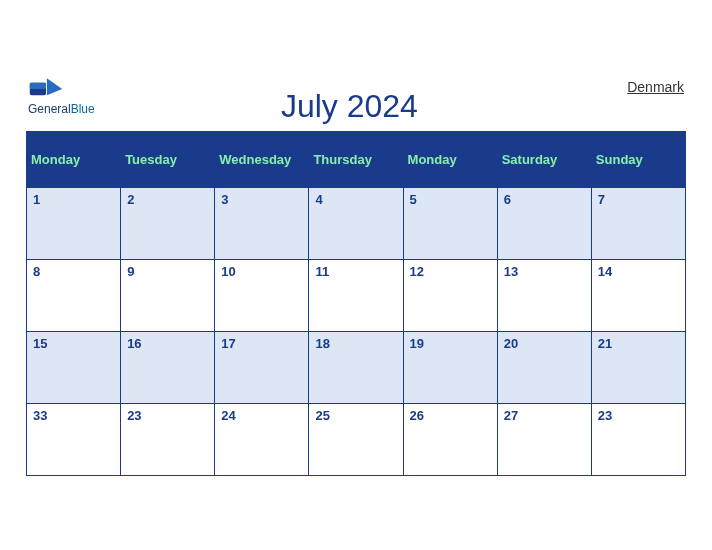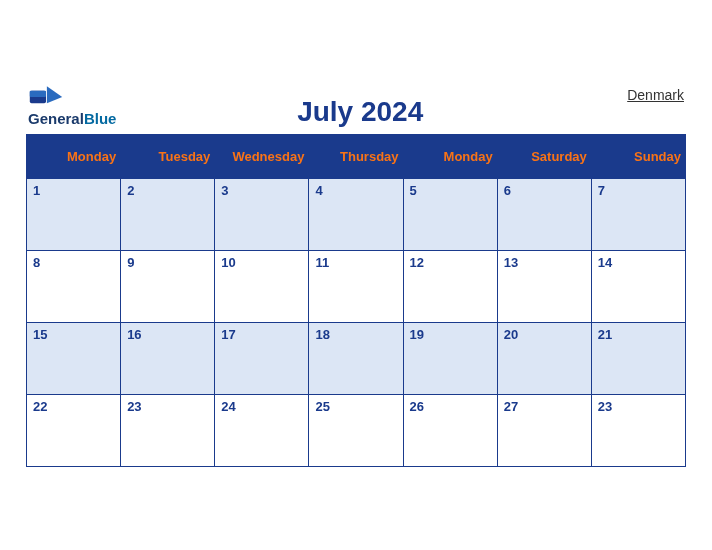--- a/index.html
+++ b/index.html
@@ -22,60 +22,60 @@
       align-items: flex-start;
       margin-bottom: 6px;
       padding: 0 2px;
     }
     .logo-area {
       display: flex;
       flex-direction: column;
       align-items: flex-start;
     }
     .logo-text {
-      font-size: 15px;
+      font-size: 12px;
       color: #1a3a6b;
-      font-weight: bold;
+      font-weight: normal;
       line-height: 1.1;
     }
     .logo-blue {
       color: #0369a1;
     }
     .logo-icon {
       width: 36px;
       height: 28px;
     }
     .month-title {
-      font-size: 28px;
+      font-size: 32px;
       color: #1a3a8c;
-      font-weight: bold;
+      font-weight: normal;
       text-align: center;
       flex: 1;
       margin-top: 13px;
     }
     .country-label {
       font-size: 14px;
       color: #333;
       min-width: 80px;
       text-align: right;
       padding-top: 4px;
       text-decoration: underline;
     }
     .calendar-table {
       width: 100%;
       border-collapse: collapse;
       border: 1.5px solid #1a3a8c;
     }
     .calendar-table thead tr th {
       background-color: #1a3a8c;
-      color: #f97316;
+      color: #86efac;
       font-size: 13px;
       font-weight: bold;
-      text-align: right;
-      padding: 14px 4px;
+      text-align: left;
+      padding: 20px 4px;
       border: 1px solid #1a3a8c;
     }
     .calendar-table tbody tr {
       height: 72px;
     }
     .calendar-table tbody tr:nth-child(odd) td {
       background-color: #dce6f5;
     }
     .calendar-table tbody tr:nth-child(even) td {
       background-color: #ffffff;
@@ -149,21 +149,21 @@
         <tr>
           <td><span class="day-num">15</span></td>
           <td><span class="day-num">16</span></td>
           <td><span class="day-num">17</span></td>
           <td><span class="day-num">18</span></td>
           <td><span class="day-num">19</span></td>
           <td><span class="day-num">20</span></td>
           <td><span class="day-num">21</span></td>
         </tr>
         <tr>
-          <td><span class="day-num">22</span></td>
+          <td><span class="day-num">33</span></td>
           <td><span class="day-num">23</span></td>
           <td><span class="day-num">24</span></td>
           <td><span class="day-num">25</span></td>
           <td><span class="day-num">26</span></td>
           <td><span class="day-num">27</span></td>
           <td><span class="day-num">23</span></td>
         </tr>
       </tbody>
   </table>
 </div>

